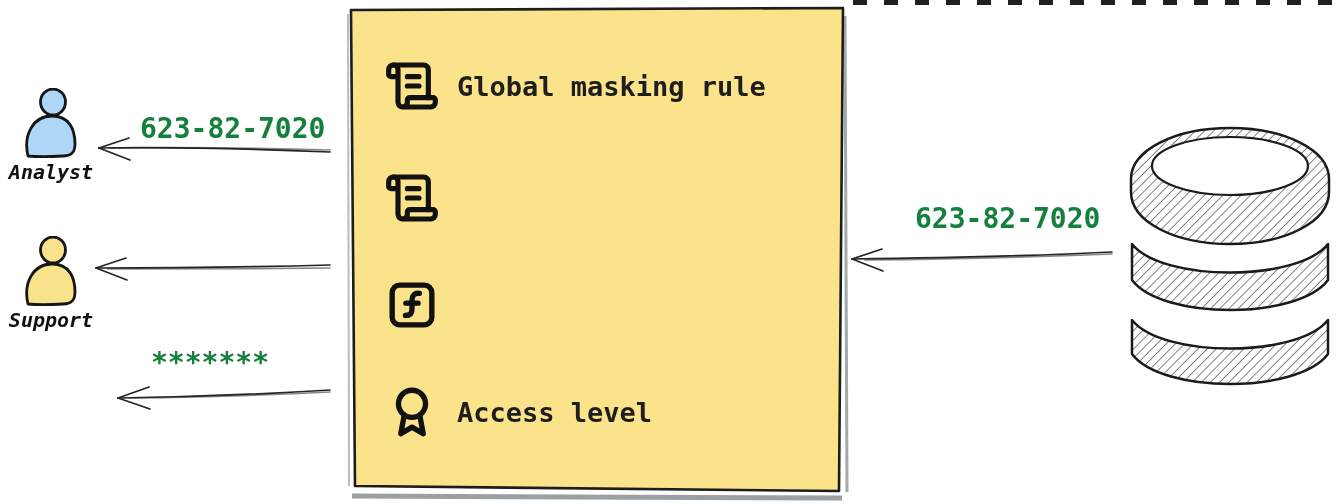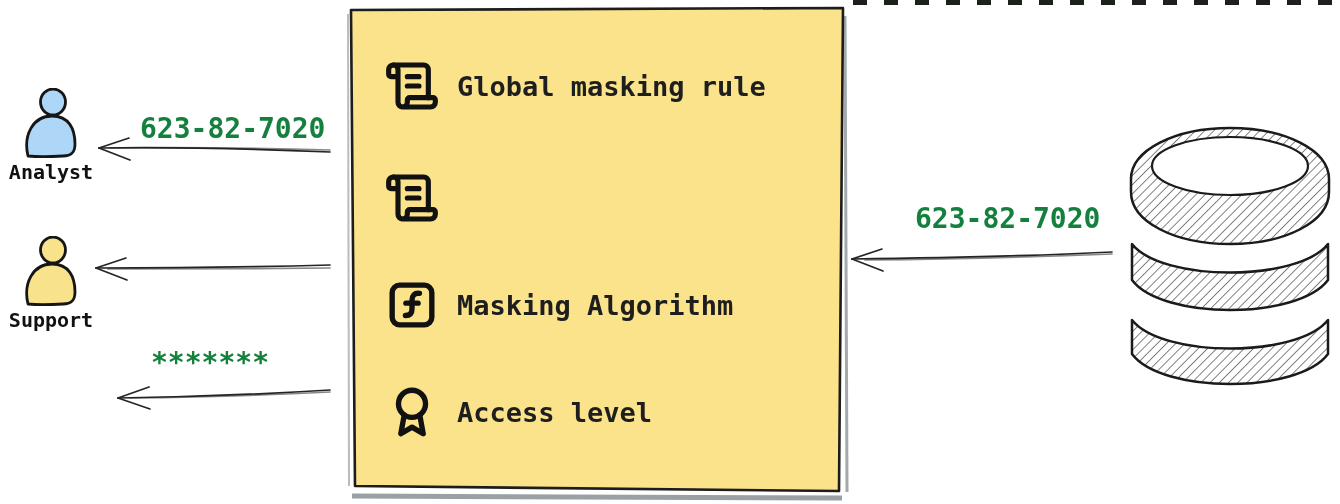--- a/index.html
+++ b/index.html
@@ -11,21 +11,21 @@
   }
   .bg{position:absolute;left:0;top:0;}
   .value{
     position:absolute;font-size:28px;font-weight:bold;letter-spacing:0px;
     white-space:nowrap;color:#15803d;
   }
   .user{
     position:absolute;left:8px;width:86px;text-align:center;
   }
   .user svg{display:block;margin:0 auto;}
-  .role{font-size:20px;font-weight:bold;margin-top:2px;color:#111;}
+  .role{font-size:20px;font-weight:bold;margin-top:2px;color:#111;font-style:italic;}
   .box-row{
     position:absolute;left:384px;height:56px;display:flex;align-items:center;gap:17px;
   }
   .row-label{font-size:27px;font-weight:bold;white-space:nowrap;color:#1e1e1e;}
   .mask-icon{flex:0 0 auto;}
 </style>
 </head>
 <body>
 
 <div class="stage">
@@ -124,21 +124,20 @@
       <path d="M8 21h12a2 2 0 0 0 2-2v-1a1 1 0 0 0-1-1H11a1 1 0 0 0-1 1v1a2 2 0 1 1-4 0V5a2 2 0 1 0-4 0v2a1 1 0 0 0 1 1h3"></path>
     </svg>
   </div>
 
   <div class="box-row" style="top:277px">
     <svg class="mask-icon" width="56" height="56" viewBox="0 0 24 24" fill="none" stroke="#111" stroke-width="2.3" stroke-linecap="round" stroke-linejoin="round">
       <rect width="17" height="17" x="3.5" y="3.5" rx="3.2"></rect>
       <path d="M9.2 16.5c2 0 2.8-1 2.8-2.8V10c0-2 1-3.3 3.2-3"></path>
       <path d="M9.4 11.2h5.2"></path>
     </svg>
-    <div class="row-label">Masking Algorithm</div>
   </div>
 
   <div class="box-row" style="top:384px">
     <svg class="mask-icon" width="56" height="56" viewBox="0 0 24 24" fill="none" stroke="#111" stroke-width="2.3" stroke-linecap="round" stroke-linejoin="round">
       <circle cx="12" cy="8.5" r="5.8"></circle>
       <path d="m15.3 13.2 1.5 8.1-4.8-2.8-4.8 2.8 1.5-8.1"></path>
     </svg>
     <div class="row-label">Access level</div>
   </div>
 

